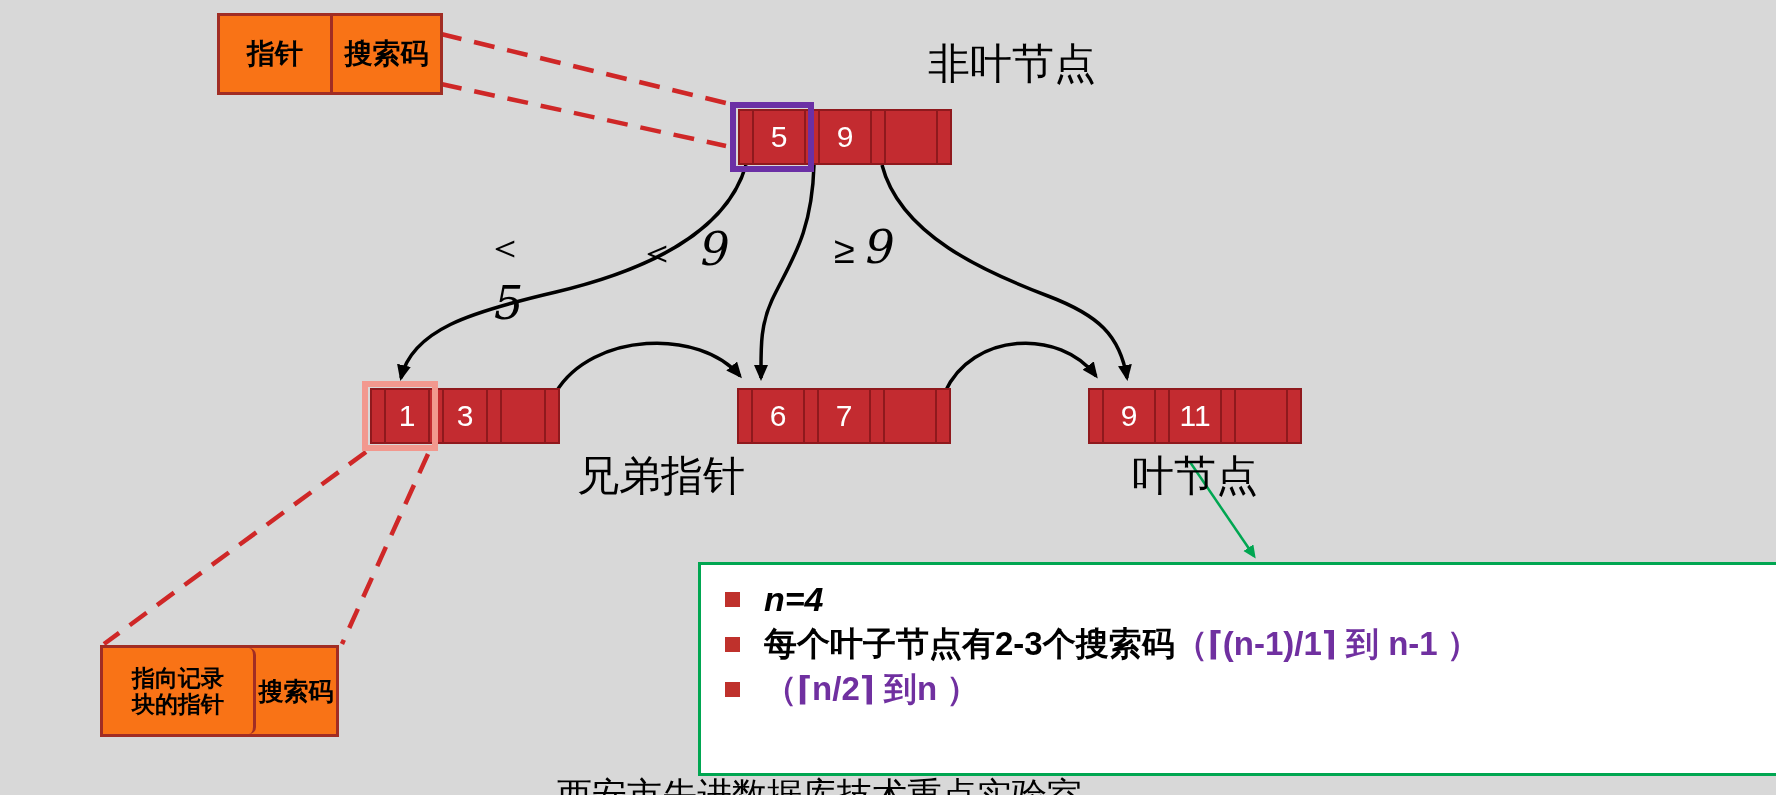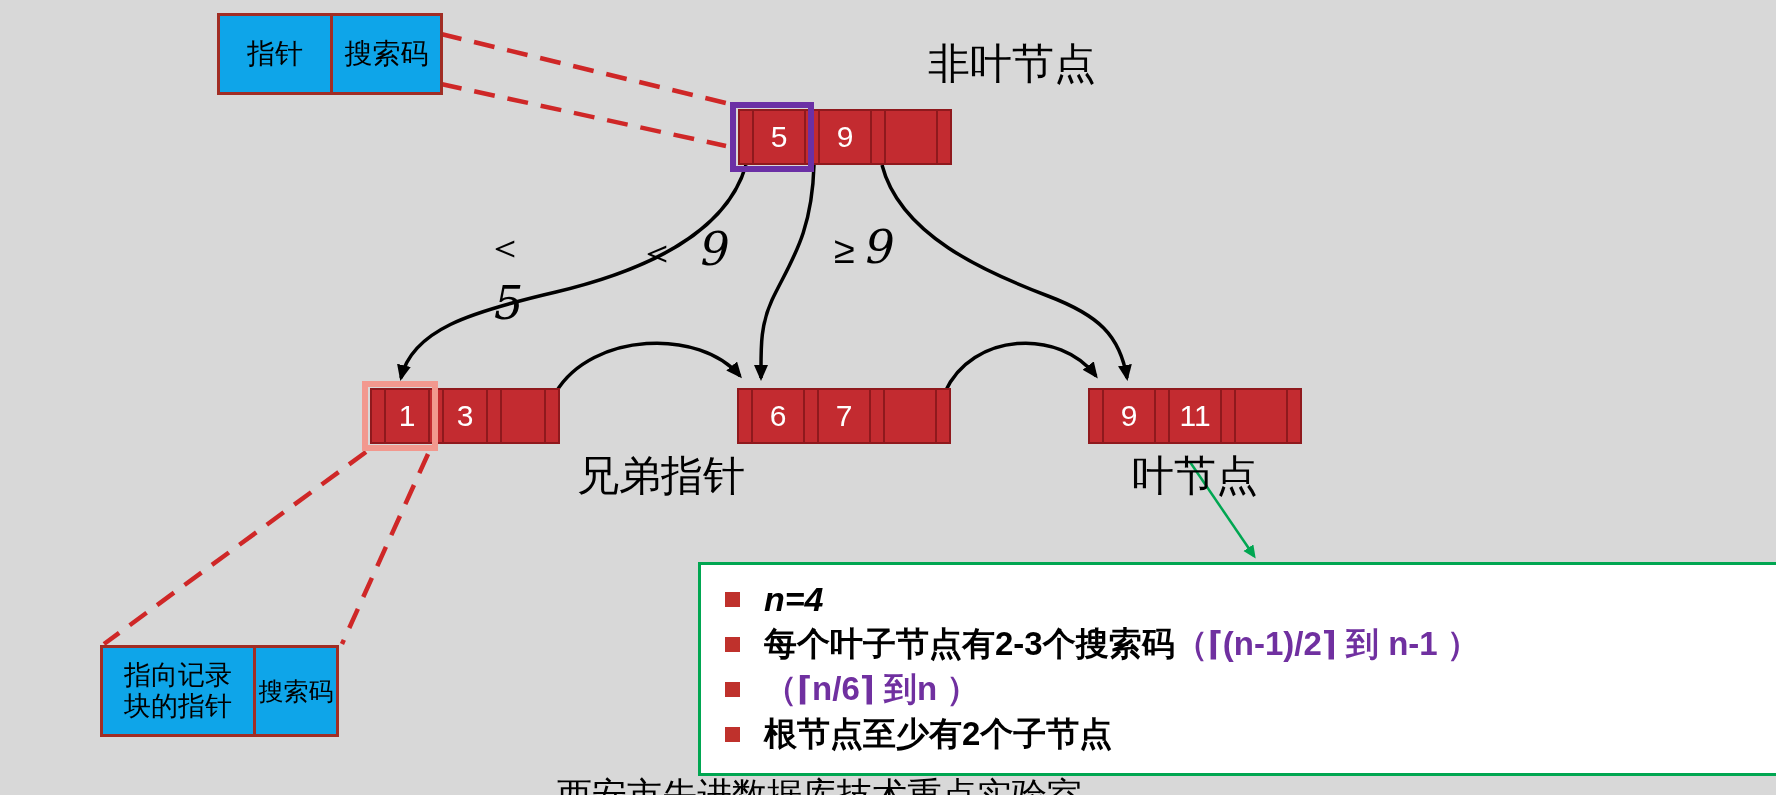--- a/index.html
+++ b/index.html
@@ -18,21 +18,21 @@
   .cell.ptr{width:12px;}
   .cell.key{width:50px;color:#fff;font-size:30px;}
   .node.small .cell.key{width:42px;}
 
   
   .hl{position:absolute;z-index:3;background:transparent;}
   .hl.purple{border:6px solid #6b30a5;}
   .hl.pink{border:6px solid #f2988e;}
 
   
-  .minitable{position:absolute;display:flex;background:#0ea5e9;border:3px solid #a12d24;z-index:2;}
+  .minitable{position:absolute;display:flex;background:#f97316;border:3px solid #a12d24;z-index:2;font-weight:bold;}
   .minitable .mcell{border-right:3px solid #a12d24;display:flex;align-items:center;justify-content:center;
     font-size:28px;white-space:pre-line;text-align:center;line-height:1.15;}
   .minitable .mcell:last-child{border-right:none;text-align:center;}
 
   .biglabel{position:absolute;font-size:42px;font-weight:normal;z-index:2;white-space:nowrap;}
   .blabel{position:absolute;z-index:2;white-space:nowrap;font-size:38px;}
   .blabel .bsym{font-size:38px;}
   .bval{font-family:"DejaVu Serif","Liberation Serif",serif;font-style:italic;font-size:46px;}
 
   
@@ -147,42 +147,37 @@
     <div class="cell key">11</div>
     <div class="cell ptr"></div>
     <div class="cell key"></div>
     <div class="cell ptr"></div>
   </div>
 
   <div class="biglabel" style="left:577px;top:448px;">兄弟指针</div>
   <div class="biglabel" style="left:1132px;top:448px;">叶节点</div>
 
   <div class="minitable" style="left:100px;top:645px;height:86px;">
-    <div class="mcell" style="width:150px;font-size:27px;">指向记录
+    <div class="mcell" style="width:150px;font-size:23px;border-radius:7px;">指向记录
 块的指针</div>
     <div class="mcell" style="width:80px;font-size:25px;">搜索码</div>
   </div>
 
   <div class="notes">
     <div class="note-line first">
       <span class="bullet"></span>
       <span class="note-text">n=4</span>
       <span class="note-detail"></span>
     </div>
     <div class="note-line">
       <span class="bullet"></span>
       <span class="note-text">每个叶子节点有2-3个搜索码</span>
-      <span class="note-detail">（⌈(n-1)/2⌉ 到 n-1 ）</span>
+      <span class="note-detail">（⌈(n-1)/1⌉ 到 n-1 ）</span>
     </div>
     <div class="note-line">
       <span class="bullet"></span>
-      <span class="note-detail">（⌈n/6⌉ 到n ）</span>
-    </div>
-    <div class="note-line">
-      <span class="bullet"></span>
-      <span class="note-text">根节点至少有2个子节点</span>
-      <span class="note-detail"></span>
+      <span class="note-detail">（⌈n/2⌉ 到n ）</span>
     </div>
   </div>
 
   <div class="caption">西安市先进数据库技术重点实验室</div>
 
 </div>
 
 </body></html>

